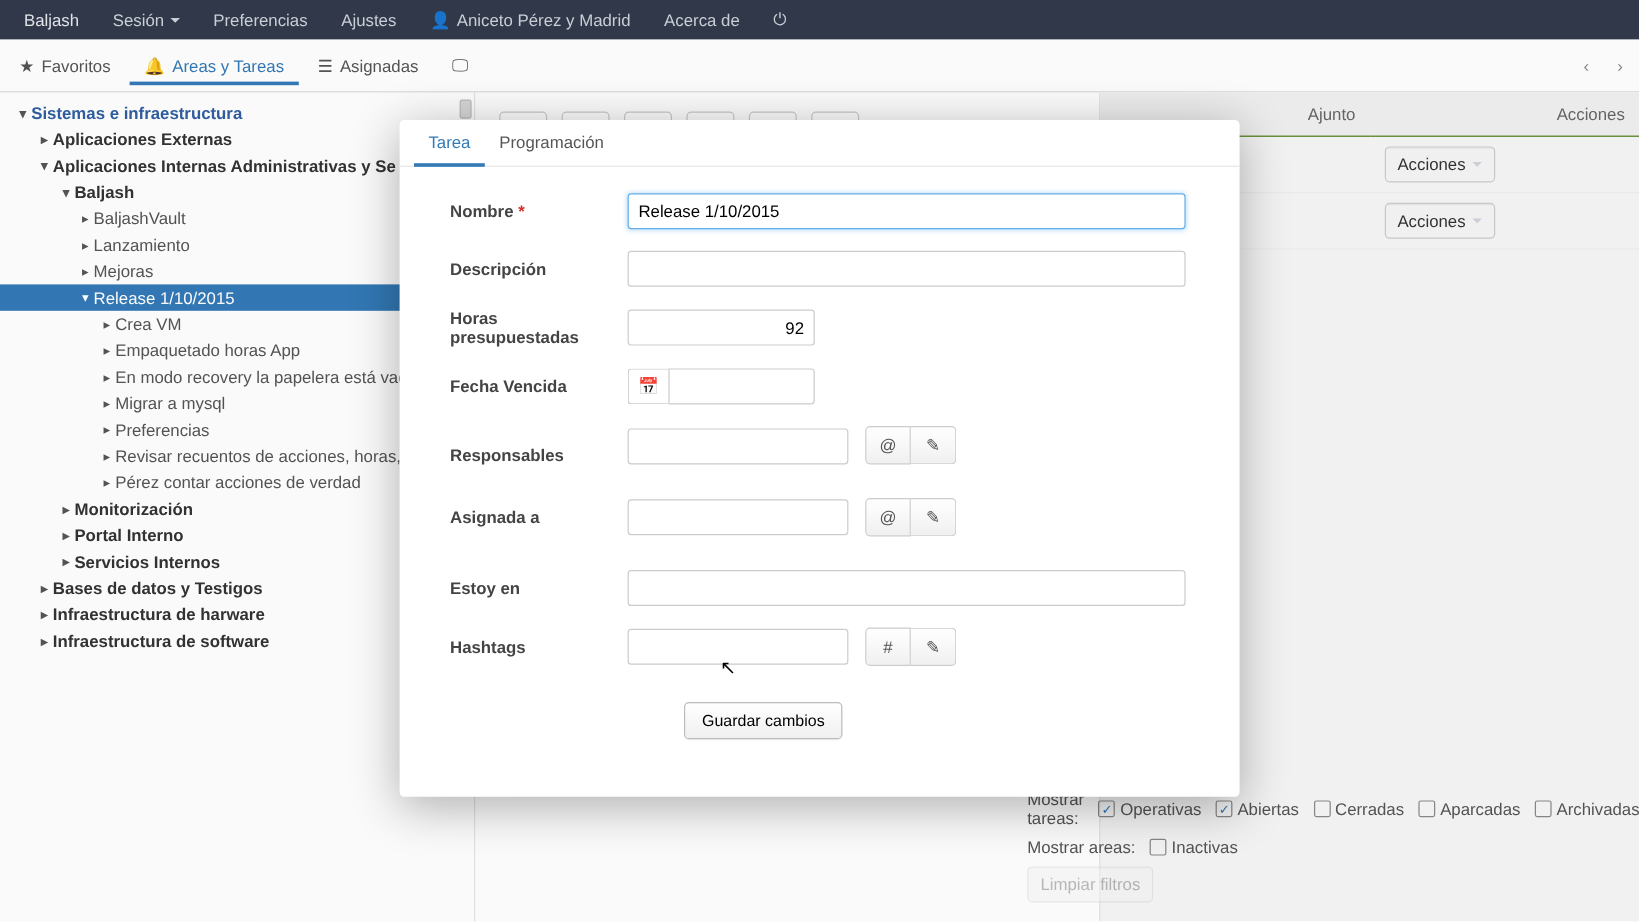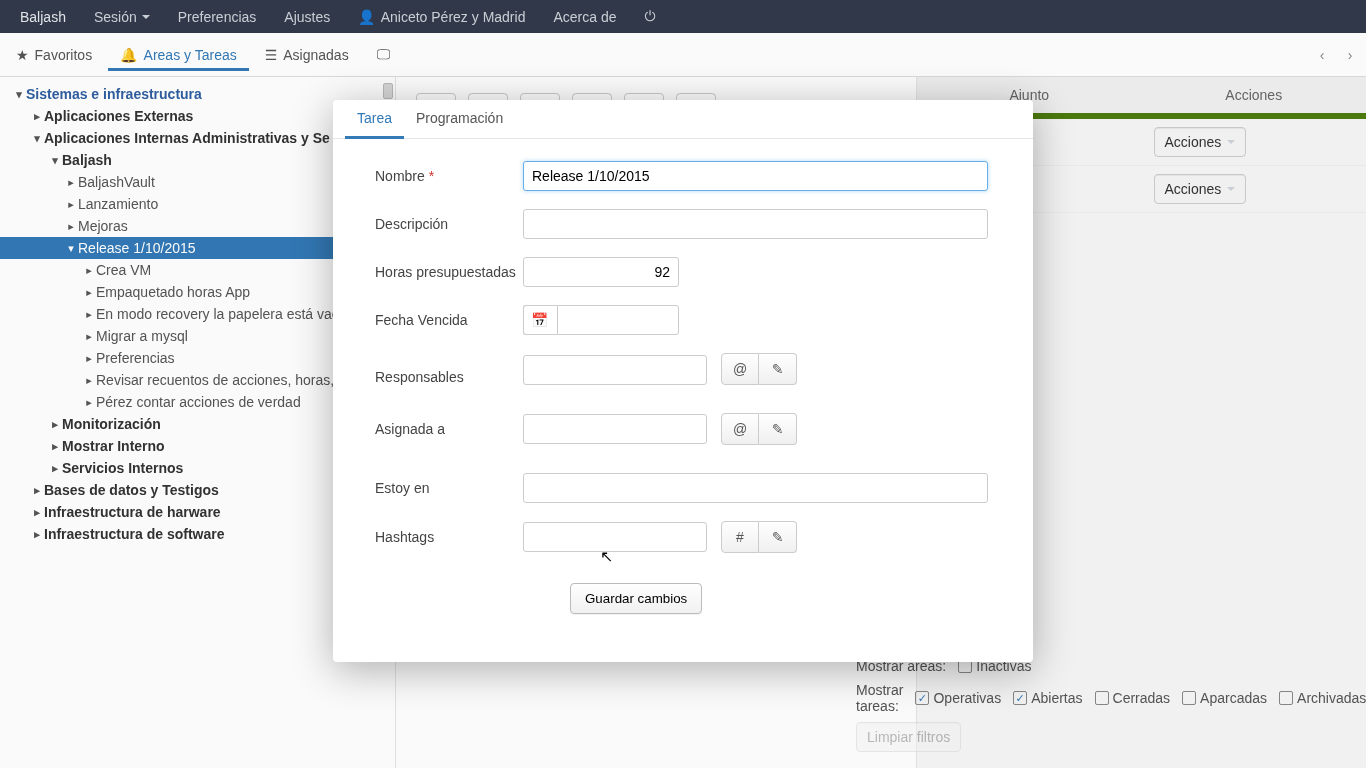--- a/index.html
+++ b/index.html
@@ -40,21 +40,21 @@
 
 .toolbar { display:flex; gap:12px; margin: 6px 0 12px 0; }
 .tb-btn { width:40px; height:34px; border:1px solid #ccc; border-radius:4px; background:#fff; display:flex; align-items:center; justify-content:center; color:#555; cursor:pointer; }
 
 .page-title { font-size: 22px; color:#555; margin-bottom:4px; }
 .page-title .light { color:#888; font-weight:300; }
 
 
 .rightpanel { position:absolute; right:0; top:0; width:450px; background:#f6f6f6; border-left:1px solid #e5e5e5; height:100%; }
 .rightpanel table { width:100%; border-collapse:collapse; }
-.rightpanel th { text-align:center; font-weight:normal; color:#666; padding:10px 12px; border-bottom:6px solid #4d7c0f; background:#f0f0f0; }
+.rightpanel th { text-align:right; font-weight:normal; color:#666; padding:10px 12px; border-bottom:1px solid #4d7c0f; background:#f0f0f0; }
 .rightpanel td { padding:8px 12px; border-bottom:1px solid #eee; }
 .rightpanel a { color:#337ab7; cursor:pointer; }
 .acc-btn { background:#f5f5f5; border:1px solid #ccc; border-radius:4px; padding:6px 10px; display:inline-flex; align-items:center; gap:6px; cursor:pointer; box-shadow:0 1px 0 rgba(0,0,0,0.05) inset; }
 
 
 .filters { position:absolute; bottom:8px; left:460px; right:20px; color:#555; }
 .filters .row { display:flex; align-items:center; gap:12px; margin-bottom:8px; }
 .cb { display:inline-flex; align-items:center; gap:4px; }
 .cb .box { width:14px; height:14px; border:1px solid #888; border-radius:2px; display:inline-flex; align-items:center; justify-content:center; font-size:11px; color:#337ab7; }
 .cb.checked .box::after { content:"✓"; }
@@ -63,21 +63,21 @@
 .mask { position:absolute; inset:0; background:rgba(0,0,0,0.02); }
 .modal { position:absolute; left:333px; top:100px; width:700px; background:#fff; border-radius:4px; box-shadow:0 8px 40px rgba(0,0,0,0.3); }
 .modal-head { display:flex; align-items:center; padding:12px 18px; color:#888; font-size:16px; }
 .modal-head .spacer { flex:1; }
 .modal-head .ic { width:22px; text-align:center; color:#aaa; cursor:pointer; }
 .modal-tabs { display:flex; border-bottom:1px solid #e5e5e5; padding: 0 12px; }
 .modal-tabs .mtab { padding:10px 12px; color:#555; cursor:pointer; }
 .modal-tabs .mtab.active { color:#337ab7; border-bottom:3px solid #337ab7; margin-bottom:-1px; }
 .modal-body { padding: 22px 30px 30px 42px; }
 .frow { display:flex; align-items:center; margin-bottom:18px; }
-.frow .lbl { width:148px; color:#444; }
+.frow .lbl { width:148px; color:#444;font-weight:bold; }
 .frow .req { color:#d2322d; }
 .inp { border:1px solid #ccc; border-radius:3px; height:30px; padding:0 8px; font-size:14px; }
 .inp.full { width:465px; }
 .inp.med { width:156px;text-align:right; }
 .inp.sm  { width:122px; }
 .inp.tag { width:184px; }
 .inp.focusring { border-color:#66afe9; box-shadow:0 0 4px rgba(102,175,233,0.5); }
 .date-wrap { display:flex; }
 .date-wrap .dicon { width:34px; height:30px; border:1px solid #ccc; border-right:none; border-radius:3px 0 0 3px; display:flex; align-items:center; justify-content:center; color:#777; background:#fff; }
 .date-wrap .inp { border-radius:0 3px 3px 0; }
@@ -237,21 +237,21 @@
                 </li>
                 <li class="lvl2">
                     <div class="node">
                       <span class="exp">▸</span>
                       <span>Monitorización</span>
                     </div>
                   </li>
                 <li class="lvl2">
                     <div class="node">
                       <span class="exp">▸</span>
-                      <span>Mostrar Interno</span>
+                      <span>Portal Interno</span>
                     </div>
                   </li>
                 <li class="lvl2">
                     <div class="node">
                       <span class="exp">▸</span>
                       <span>Servicios Internos</span>
                     </div>
                   </li>
               </ul>
             </li>
@@ -324,47 +324,47 @@
                   <span>Acciones</span>
                   <span class="caret-down"></span>
                 </span></td>
         </tr>
       </tbody>
         </table>
     </div>
 
     <div class="filters">
       <div class="row">
+        <span>Mostrar tareas:</span>
+        <span class="cb checked">
+            <span class="box"></span>
+            <span>Operativas</span>
+          </span>
+        <span class="cb checked">
+            <span class="box"></span>
+            <span>Abiertas</span>
+          </span>
+        <span class="cb">
+            <span class="box"></span>
+            <span>Cerradas</span>
+          </span>
+        <span class="cb">
+            <span class="box"></span>
+            <span>Aparcadas</span>
+          </span>
+        <span class="cb">
+            <span class="box"></span>
+            <span>Archivadas</span>
+          </span>
+      </div>
+      <div class="row">
         <span>Mostrar areas:</span>
         <span class="cb">
             <span class="box"></span>
             <span>Inactivas</span>
-          </span>
-      </div>
-      <div class="row">
-        <span>Mostrar tareas:</span>
-        <span class="cb checked">
-            <span class="box"></span>
-            <span>Operativas</span>
-          </span>
-        <span class="cb checked">
-            <span class="box"></span>
-            <span>Abiertas</span>
-          </span>
-        <span class="cb">
-            <span class="box"></span>
-            <span>Cerradas</span>
-          </span>
-        <span class="cb">
-            <span class="box"></span>
-            <span>Aparcadas</span>
-          </span>
-        <span class="cb">
-            <span class="box"></span>
-            <span>Archivadas</span>
           </span>
       </div>
       <div class="row">
         <span class="acc-btn" style="opacity:.4">Limpiar filtros</span>
       </div>
     </div>
   </div>
 </div>
 
 <div class="mask"></div>

